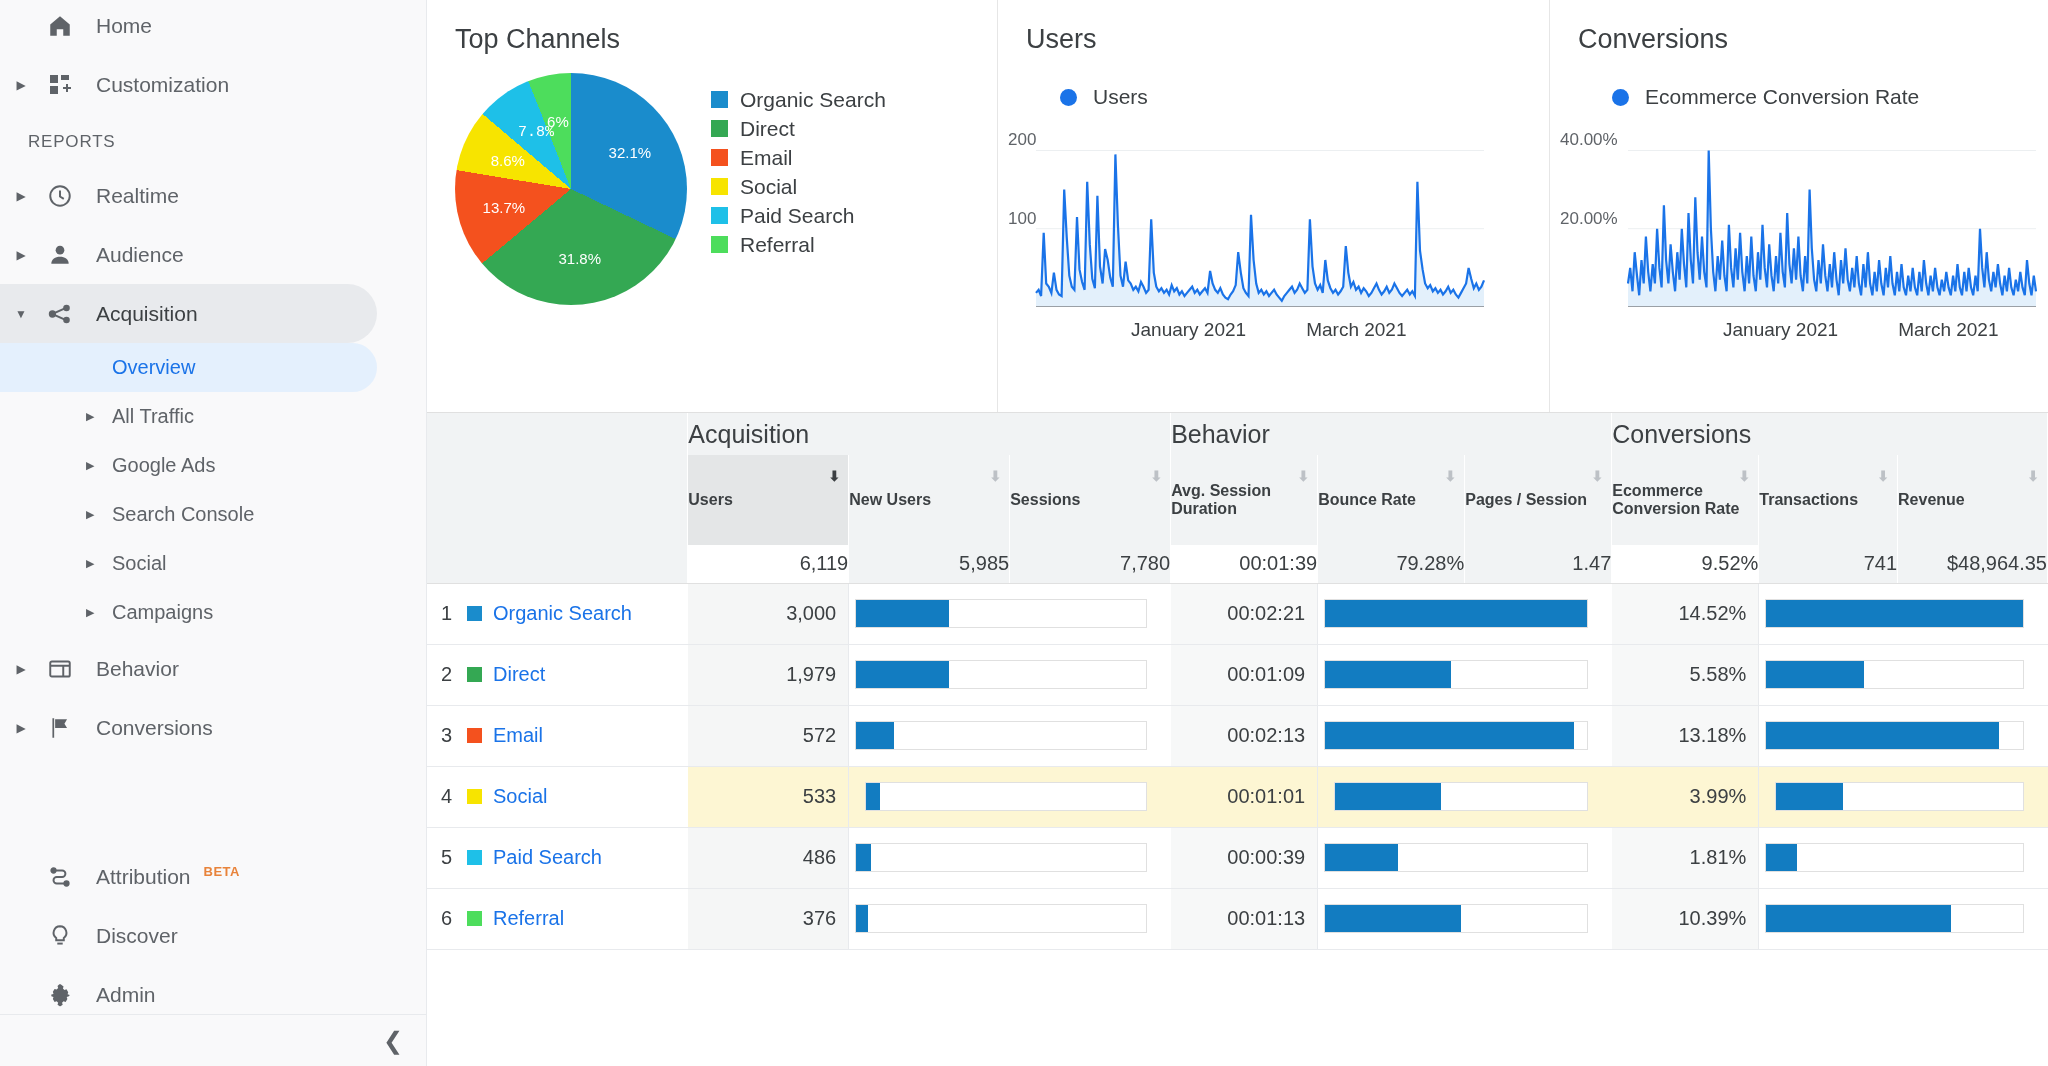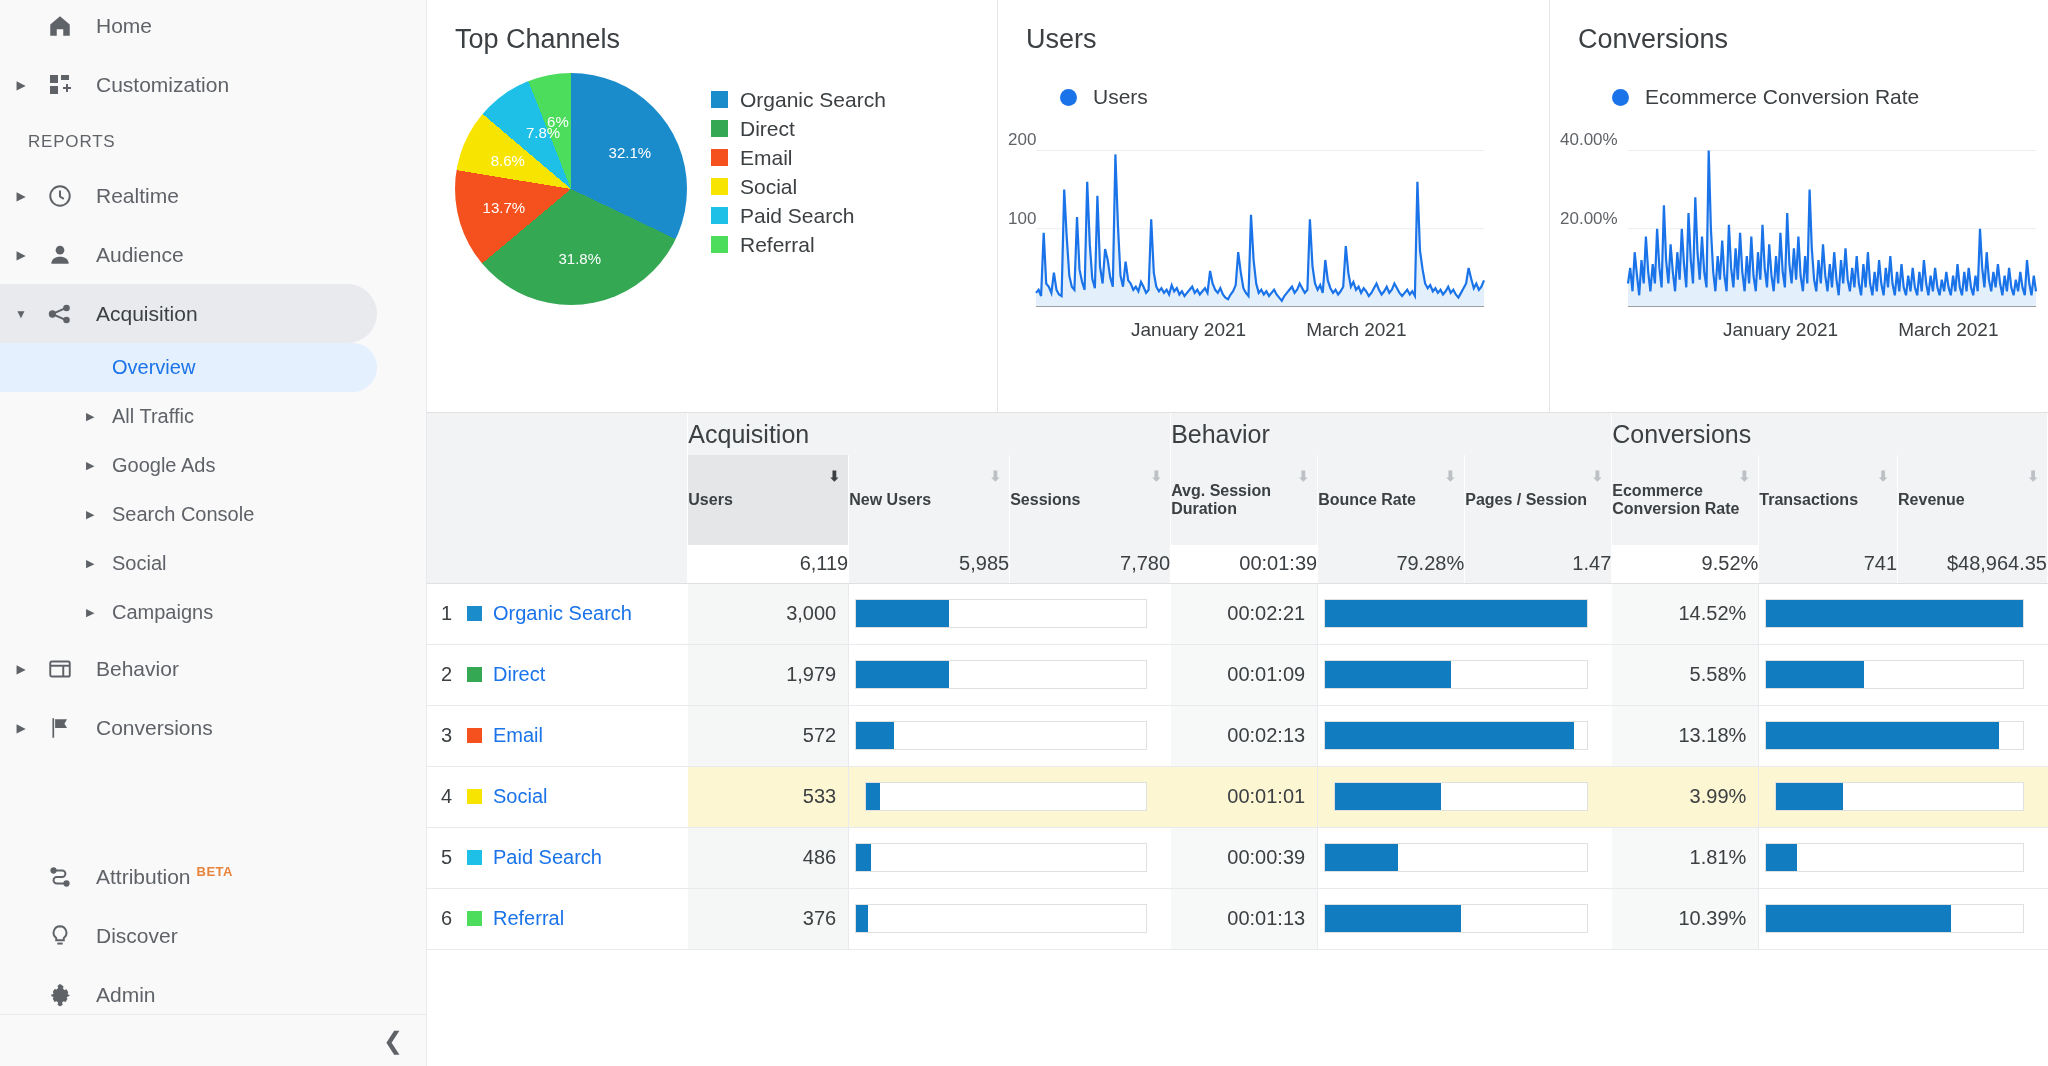--- a/index.html
+++ b/index.html
@@ -58,21 +58,21 @@
   .sub-item .sublabel { padding-left: 4px; white-space: nowrap; }
   .sub-item.active {
     background: #e4f0fd;
     border-top-right-radius: 30px; border-bottom-right-radius: 30px;
     padding-left: 108px;
   }
   .sub-item.active .sublabel { color: #1a73e8; }
 
   .beta-tag {
     color: #e8833a; font-size: 13px; font-weight: 700;
-    vertical-align: super; margin-left: 6px; letter-spacing: .5px;
+    vertical-align: super; margin-left: 13px; letter-spacing: .5px;
   }
   .collapse-bar {
     position: absolute; left: 0; bottom: 0;
     width: 427px; height: 52px;
     border-top: 1px solid #e8eaed;
     display: flex; align-items: center; justify-content: flex-end;
     padding-right: 24px;
   }
   .collapse-bar .chev { color: #5f6368; font-size: 24px; cursor: pointer; }
 
@@ -332,21 +332,21 @@
     <div class="cards-row">
 
       <section class="card channels">
         <div class="card-title">Top Channels</div>
         <div class="pie-wrap">
           <div class="pie" id="pie" style="background: conic-gradient(rgb(26, 140, 204) 0deg, rgb(26, 140, 204) 115.56deg, rgb(52, 168, 83) 115.56deg, rgb(52, 168, 83) 230.04deg, rgb(244, 81, 30) 230.04deg, rgb(244, 81, 30) 279.36deg, rgb(247, 228, 0) 279.36deg, rgb(247, 228, 0) 310.32deg, rgb(30, 192, 232) 310.32deg, rgb(30, 192, 232) 338.4deg, rgb(77, 221, 92) 338.4deg, rgb(77, 221, 92) 360deg);">
               <span class="slice-label" style="left: 174.882px; top: 78.8913px;">32.1%</span>
               <span class="slice-label" style="left: 124.723px; top: 185.051px;">31.8%</span>
               <span class="slice-label" style="left: 48.8668px; top: 134.366px;">13.7%</span>
               <span class="slice-label" style="left: 52.8391px; top: 86.762px;">8.6%</span>
-              <span class="slice-label" style="left: 88px; top: 59.4365px;">7.8%</span>
+              <span class="slice-label" style="left: 81px; top: 59.4365px; font-family: Liberation Mono, monospace;">7.8%</span>
               <span class="slice-label" style="left: 102.958px; top: 47.6328px;">6%</span>
             </div>
           <div class="legend" id="pie-legend">
               <div class="legend-row">
                 <span class="legend-sw" style="background:#1a8ccc"></span>
                 <span class="legend-txt">Organic Search</span>
               </div>
               <div class="legend-row">
                 <span class="legend-sw" style="background:#34a853"></span>
                 <span class="legend-txt">Direct</span>

